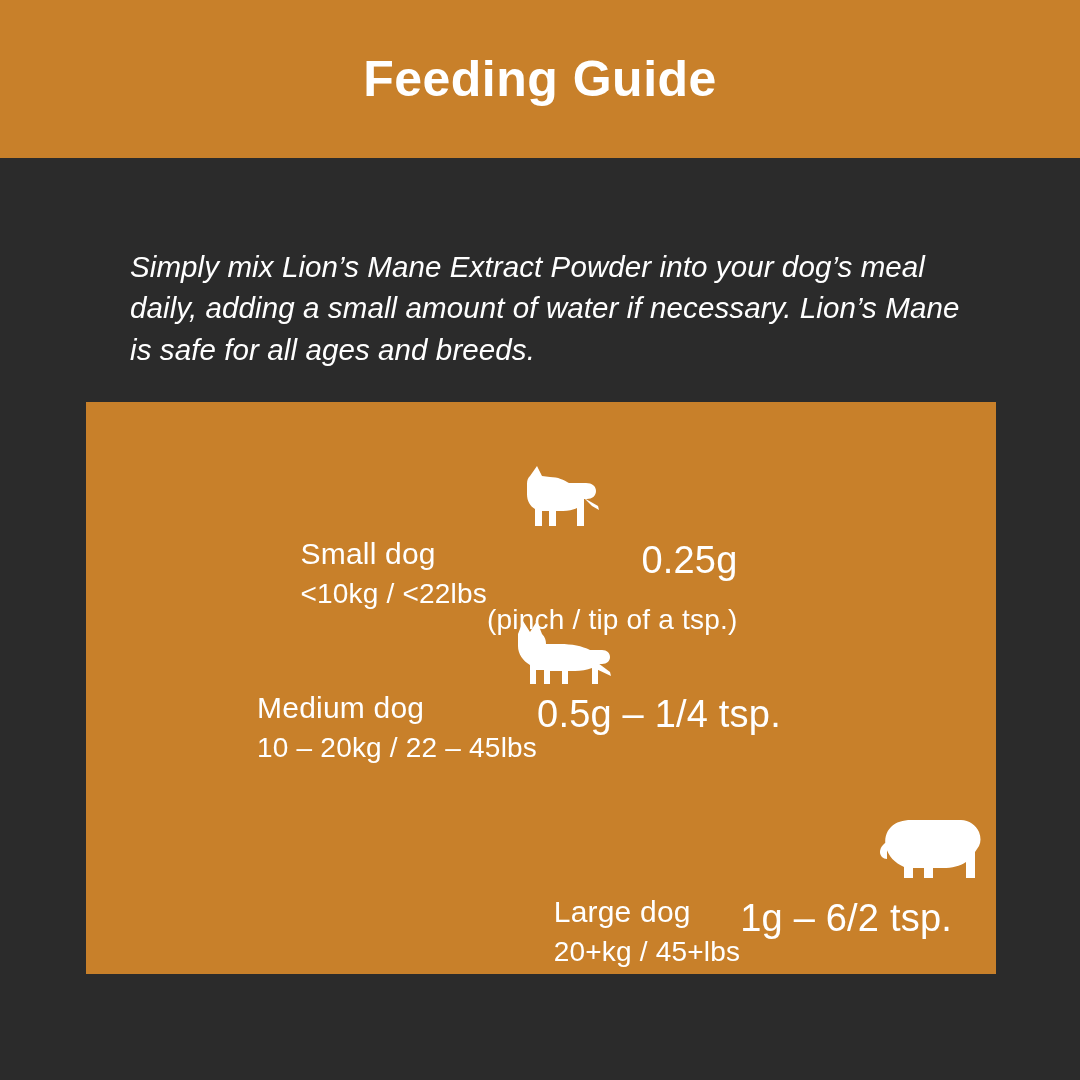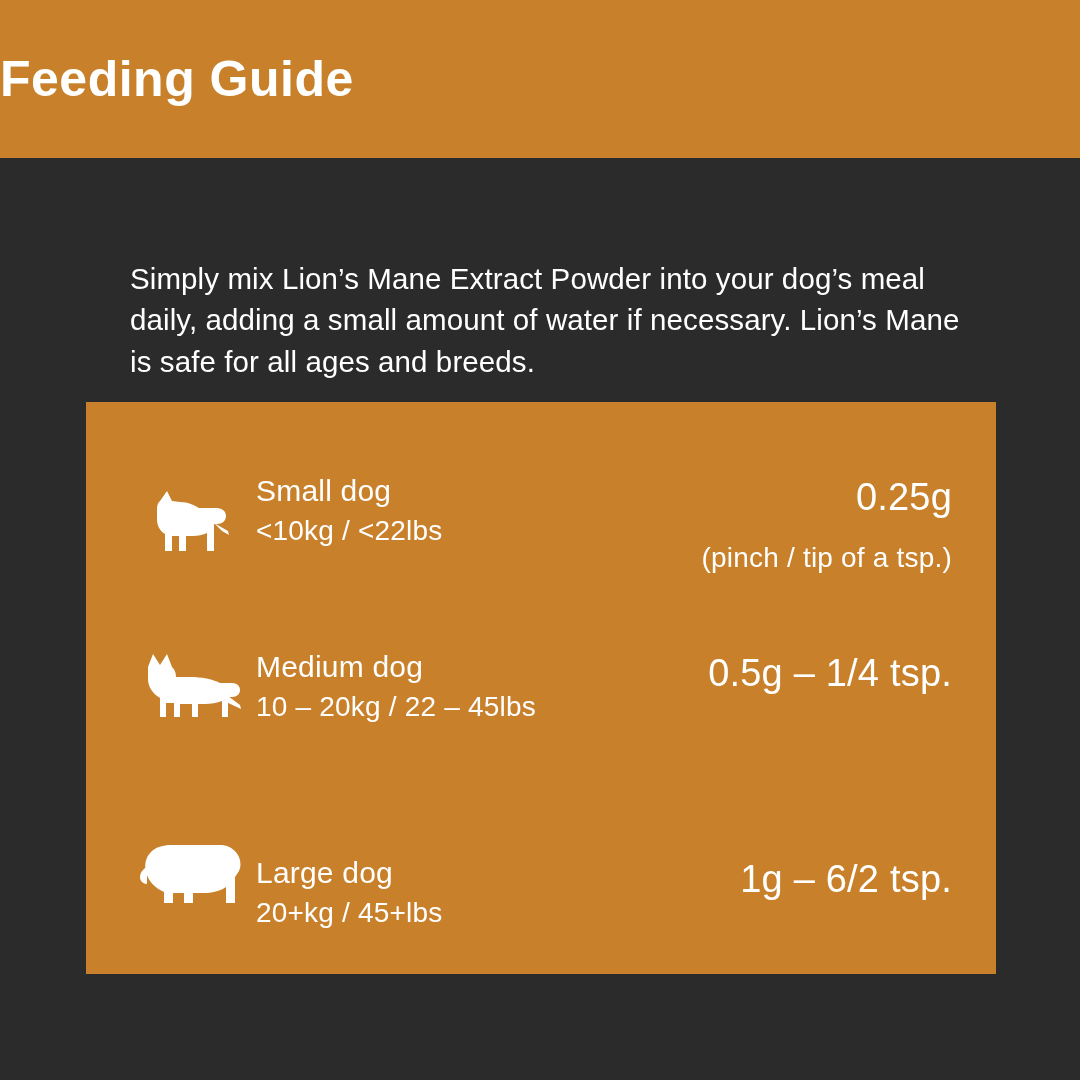--- a/index.html
+++ b/index.html
@@ -21,61 +21,63 @@
   }
   .header-band {
     position: absolute;
     left: 0;
     top: 0;
     width: 1080px;
     height: 158px;
     background: #c8802a;
     display: flex;
     align-items: center;
-    justify-content: flex-start;
+    justify-content: center;
   }
   .header-title {
     color: #ffffff;
     font-size: 50px;
     font-weight: bold;
     letter-spacing: 0.5px;
     line-height: 1;
     margin: 0;
     padding: 0;
   }
   .intro {
     position: absolute;
     left: 130px;
-    top: 228px;
+    top: 216px;
     width: 840px;
     color: #ffffff;
     font-size: 29.5px;
     line-height: 1.42;
     letter-spacing: 0.1px;
+    font-style: italic;
   }
   .guide-card {
     position: absolute;
     left: 86px;
     top: 402px;
     width: 910px;
     height: 572px;
     background: #c8802a;
     box-sizing: border-box;
     padding: 0;
   }
   .guide-row {
     position: absolute;
     left: 0;
     width: 910px;
     height: 120px;
     display: flex;
     align-items: center;
+    flex-direction: column;
   }
   .row-0 { top: 62px; }
-  .row-1 { top: 224px; }
+  .row-1 { top: 245px; justify-content: flex-end; }
   .row-2 { top: 410px; align-items: flex-end; }
 
   .row-icon {
     width: 170px;
     min-width: 170px;
     height: 110px;
     display: flex;
     align-items: center;
     justify-content: center;
     padding-left: 42px;

